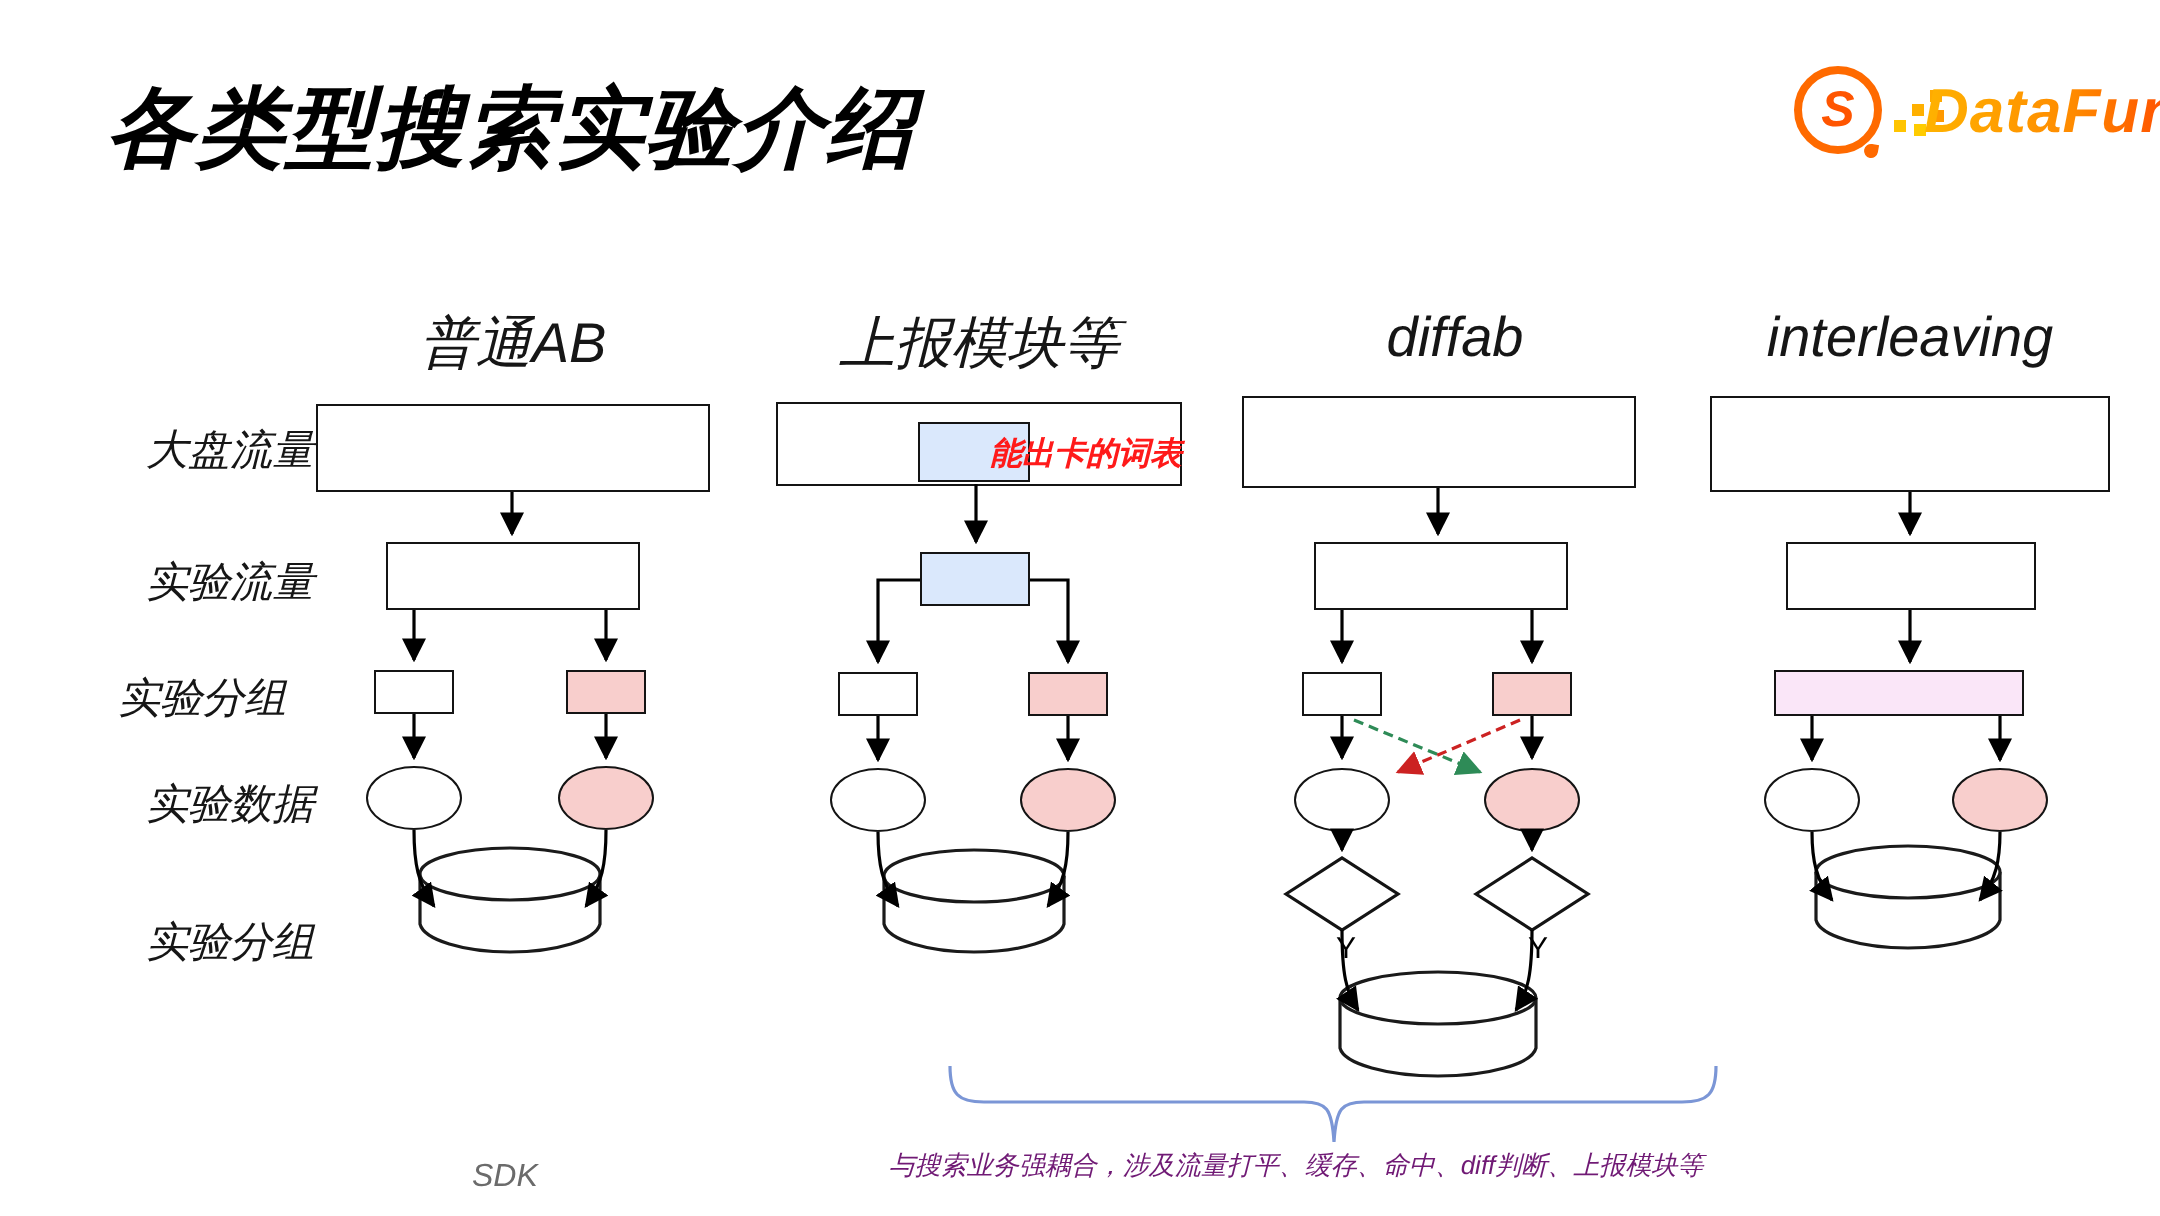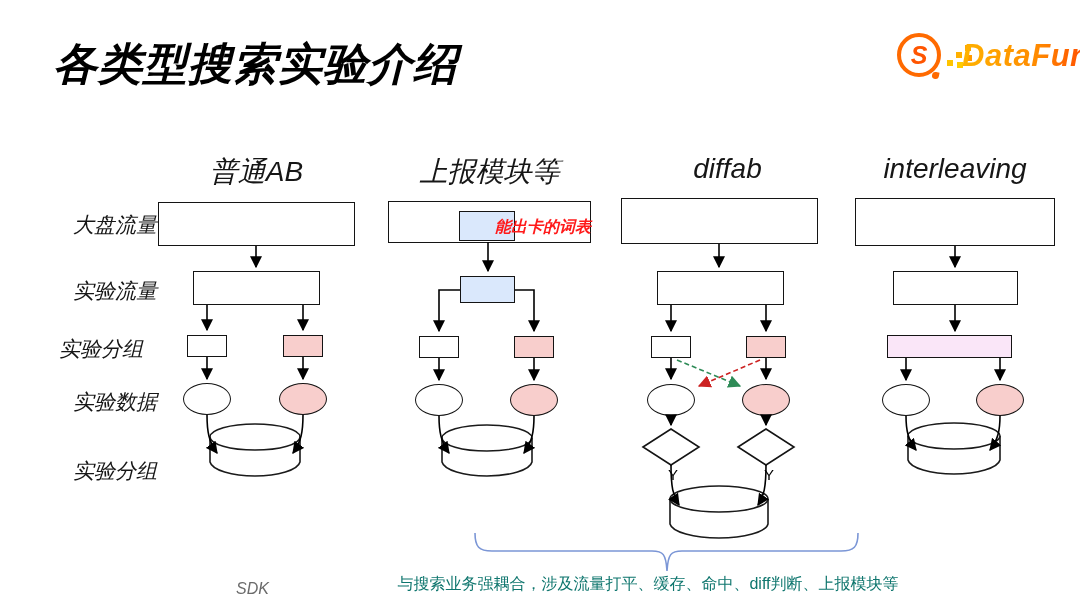--- a/index.html
+++ b/index.html
@@ -11,21 +11,21 @@
   .rowlab{font-size:21px;font-style:italic;color:#161616;margin-left:28px;}
   .box{position:absolute;box-sizing:border-box;background:#fff;border:1.6px solid #141414;}
   .pink{background:#f8cecc;}
   .blue{background:#dae8fc;}
   .lav{background:#fae6f8;}
   .ellipse{border-radius:50%;}
   .rednote{font-size:16px;font-style:italic;font-weight:bold;color:#ff1a1a;text-align:center;}
   .difftxt{font-size:14px;color:#000;text-align:center;}
   .ytxt{font-size:15px;color:#000;text-align:center;}
   .sdk{font-size:16px;font-style:italic;color:#6b6b6b;}
-  .footnote{font-size:16px;color:#0f766e;transform:translateX(-50%);}
+  .footnote{font-size:13px;font-style:italic;color:#701a75;transform:translateX(-50%);}
   .overlay{position:absolute;left:0;top:0;pointer-events:none;z-index:30;}
   .texts{z-index:40;}
   
   .logo-circle{position:absolute;left:897px;top:33px;width:44px;height:44px;border:4px solid #ff6a00;
                border-radius:50%;box-sizing:border-box;display:flex;align-items:center;justify-content:center;}
   .logo-circle span{font-size:25px;font-weight:bold;font-style:italic;color:#ff5500;line-height:1;}
   .logo-tail{position:absolute;left:932px;top:72px;width:7px;height:7px;background:#ff6a00;
              border-radius:0 70% 70% 70%;transform:rotate(100deg);}
   .logo-dots{position:absolute;left:947px;top:60px;width:6px;height:6px;background:#ffc400;
              box-shadow:9px -8px 0 #ffb000, 18px -15px 0 #ffaa00, 10px 2px 0 #ffcc00, 19px -5px 0 #ff9900;}

